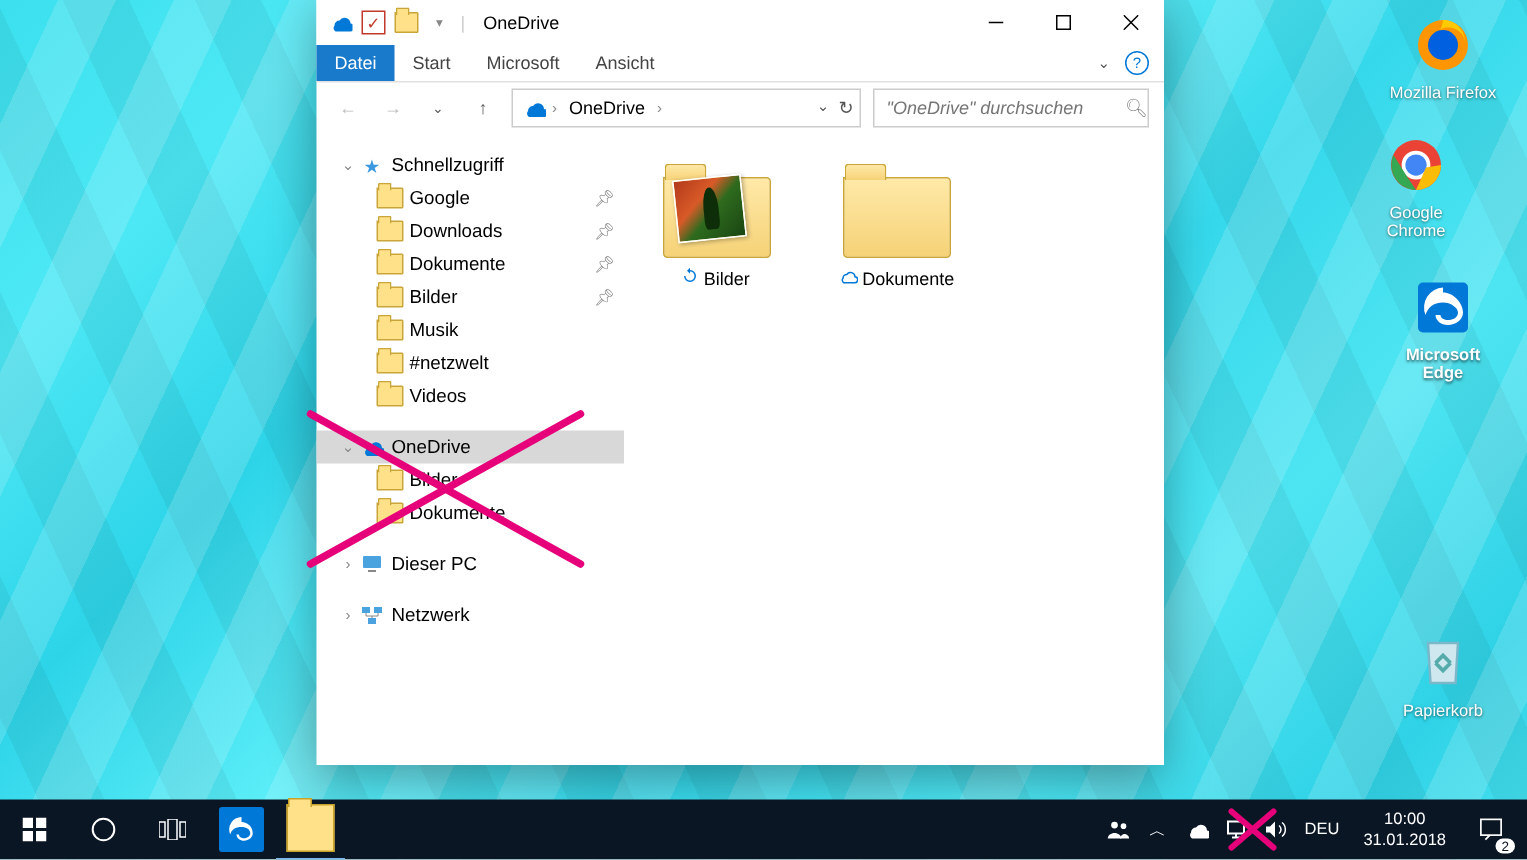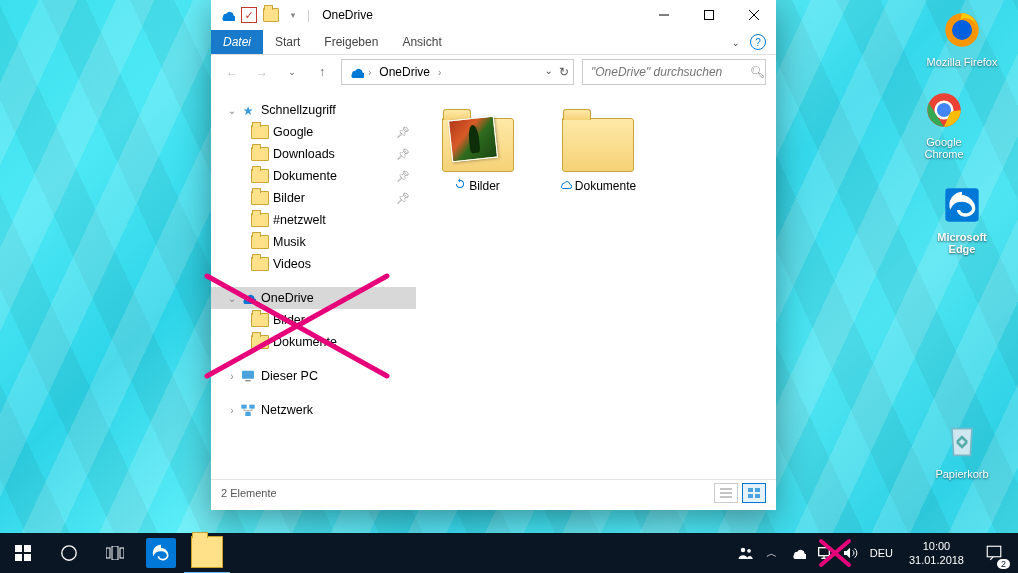--- a/index.html
+++ b/index.html
@@ -22,21 +22,21 @@
 .dt-icon .img{width:44px;height:44px;margin:0 auto 4px;display:flex;align-items:center;justify-content:center;}
 .window{position:absolute;left:211px;top:0;width:565px;height:510px;background:#fff;box-shadow:0 8px 30px rgba(0,0,0,.35);}
 .titlebar{height:30px;display:flex;align-items:center;background:#fff;}
 .qat{display:flex;align-items:center;gap:6px;padding:0 8px;}
 .qat-ic{width:16px;height:16px;display:flex;align-items:center;justify-content:center;}
 .title-text{font-size:12px;margin-left:4px;}
 .win-ctrls{margin-left:auto;display:flex;}
 .win-ctrl{width:45px;height:30px;display:flex;align-items:center;justify-content:center;cursor:pointer;}
 .ribbon-tabs{height:24px;display:flex;align-items:stretch;border-bottom:1px solid #e0e0e0;font-size:12px;}
 .ribbon-tab{padding:0 12px;display:flex;align-items:center;cursor:pointer;color:#444;}
-.ribbon-tab.file{background:#1979ca;color:#fff;font-style:italic;}
+.ribbon-tab.file{background:#1979ca;color:#fff;}
 .ribbon-exp{margin-left:auto;display:flex;align-items:center;gap:10px;padding-right:10px;color:#555;}
 .addr-row{height:34px;display:flex;align-items:center;gap:8px;padding:0 10px;}
 .nav-btn{width:22px;height:22px;display:flex;align-items:center;justify-content:center;color:#555;cursor:pointer;border-radius:2px;}
 .nav-btn.dis{color:#bbb;cursor:default;}
 .addr-bar{flex:1;height:24px;border:1px solid #ccc;display:flex;align-items:center;padding:0 4px;gap:4px;font-size:12px;}
 .addr-seg{display:flex;align-items:center;gap:4px;cursor:pointer;padding:0 2px;}
 .addr-actions{margin-left:auto;display:flex;gap:6px;color:#555;}
 .search-bar{width:170px;height:24px;border:1px solid #ccc;display:flex;align-items:center;padding:0 6px;color:#888;font-size:12px;}
 .search-bar input{border:none;outline:none;flex:1;font-size:12px;font-style:italic;color:#888;background:transparent;}
 .body{display:flex;height:390px;}
@@ -146,21 +146,21 @@
               <line x1="0" y1="0" x2="10" y2="10" stroke="currentColor"></line>
               <line x1="10" y1="0" x2="0" y2="10" stroke="currentColor"></line>
             </svg>
           </div>
       </div>
     </div>
 
     <div class="ribbon-tabs">
       <div class="ribbon-tab file">Datei</div>
       <div class="ribbon-tab">Start</div>
-      <div class="ribbon-tab">Freigeben</div>
+      <div class="ribbon-tab">Microsoft</div>
       <div class="ribbon-tab">Ansicht</div>
       <div class="ribbon-exp">
         <span style="font-size:10px;cursor:pointer;">⌄</span>
         <span style="color:#0078d7;border:1px solid #0078d7;border-radius:50%;width:14px;height:14px;display:inline-flex;align-items:center;justify-content:center;font-size:10px;cursor:pointer;">?</span>
       </div>
     </div>
 
     <div class="addr-row">
       <div class="nav-btn dis">←</div>
       <div class="nav-btn dis">→</div>
@@ -227,28 +227,28 @@
                 <span class="folder-ic"></span>
               </span>
               <span>Bilder</span>
               <span class="ti-pin">📌︎</span>
             </div>
             <div class="tree-item">
               <span class="ti-ind" style="width:40px;"></span>
               <span class="ti-ic">
                 <span class="folder-ic"></span>
               </span>
+              <span>Musik</span>
+            </div>
+            <div class="tree-item">
+              <span class="ti-ind" style="width:40px;"></span>
+              <span class="ti-ic">
+                <span class="folder-ic"></span>
+              </span>
               <span>#netzwelt</span>
-            </div>
-            <div class="tree-item">
-              <span class="ti-ind" style="width:40px;"></span>
-              <span class="ti-ic">
-                <span class="folder-ic"></span>
-              </span>
-              <span>Musik</span>
             </div>
             <div class="tree-item">
               <span class="ti-ind" style="width:40px;"></span>
               <span class="ti-ic">
                 <span class="folder-ic"></span>
               </span>
               <span>Videos</span>
             </div>
           </div>
         <div style="height:12px;"></div>
@@ -320,40 +320,20 @@
               <div class="big-folder"></div>
             </div><div class="item-lbl">
               <span><svg width="14" height="12" viewBox="0 0 24 24">
                   <path fill="none" stroke="#0078d7" stroke-width="2" d="M6 15a5 5 0 015-5 6 6 0 0111 3 4 4 0 01-1 8H7a4 4 0 01-1-6z"></path>
                 </svg></span>
               <span>Dokumente</span>
             </div></div>
         </div>
     </div>
 
-    <div class="status-row">
-      <span>2 Elemente</span>
-      <div class="view-btns">
-        <div class="view-btn">
-            <svg width="12" height="10">
-              <line x1="0" y1="1" x2="12" y2="1" stroke="#888"></line>
-              <line x1="0" y1="5" x2="12" y2="5" stroke="#888"></line>
-              <line x1="0" y1="9" x2="12" y2="9" stroke="#888"></line>
-            </svg>
-          </div>
-        <div class="view-btn active">
-            <svg width="12" height="10">
-              <rect x="0" y="0" width="5" height="4" fill="#4aa3df"></rect>
-              <rect x="7" y="0" width="5" height="4" fill="#4aa3df"></rect>
-              <rect x="0" y="6" width="5" height="4" fill="#4aa3df"></rect>
-              <rect x="7" y="6" width="5" height="4" fill="#4aa3df"></rect>
-            </svg>
-          </div>
-      </div>
-    </div>
   </div>
 
   <svg class="x-annot" style="left:197px;top:266px;" width="200" height="120">
     <line x1="10" y1="10" x2="190" y2="110"></line>
       <line x1="190" y1="10" x2="10" y2="110"></line>
   </svg>
 
   <div class="taskbar">
     <div class="tb-left">
       <div class="tb-btn">

